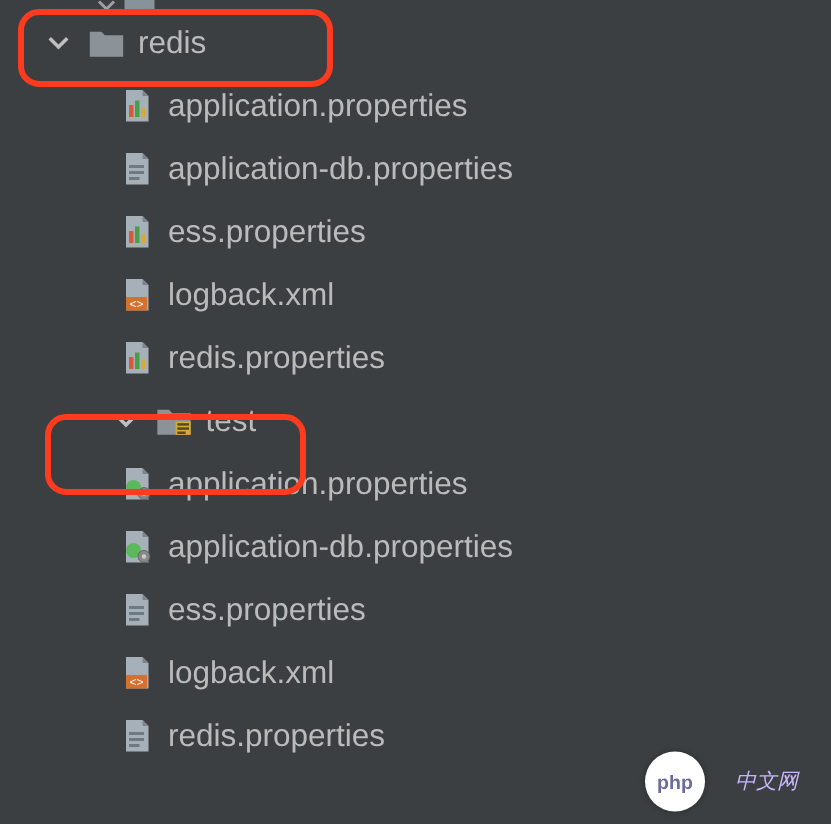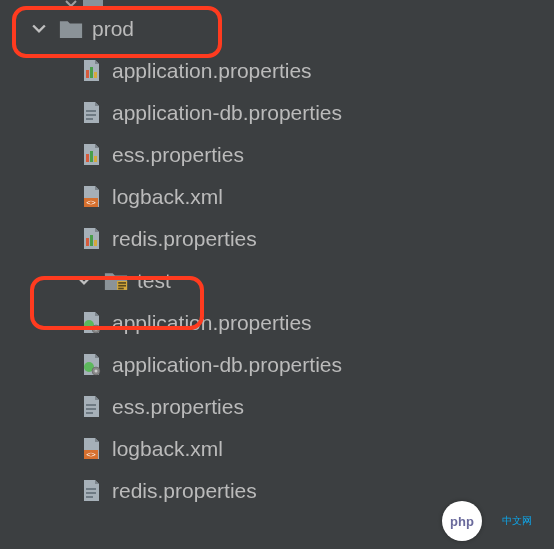--- a/index.html
+++ b/index.html
@@ -81,22 +81,23 @@
       background: #fff;
       display: flex;
       align-items: center;
       justify-content: center;
       font-weight: bold;
       font-size: 13px;
       color: #6a6a9c;
       box-shadow: 0 0 4px rgba(0,0,0,0.3);
     }
     .watermark .cn {
-      font-size: 10px;
-      color: #0ea5e9;
+      font-size: 14px;
+      color: #c4b5fd;
+      font-style: italic;
     }
   </style>
 </head>
 <body>
 
 <div class="tree">
 
   <div class="tree-row indent-1" style="height:8px; overflow:hidden;">
     <span class="arrow">
       <svg width="12" height="12" viewBox="0 0 12 12">
@@ -115,21 +116,21 @@
       <svg width="14" height="14" viewBox="0 0 12 12">
           <path d="M1 3 L6 8 L11 3" stroke="#c0c0c0" stroke-width="2" fill="none"></path>
         </svg>
     </span>
     <span style="width:10px;"></span>
     <span class="icon">
       <svg width="26" height="20" viewBox="0 0 22 18">
           <path d="M1 2 h7 l2 2 h11 v13 h-20 z" fill="#8b9398"></path>
         </svg>
     </span>
-    <span class="label">prod</span>
+    <span class="label">redis</span>
   </div>
 
   <div class="tree-row indent-2">
     <span class="icon">
       <svg width="20" height="22" viewBox="0 0 20 22">
           <path d="M3 0 h11 l4 4 v17 h-15 z" fill="#a6b0b8"></path>
           <path d="M14 0 v4 h4 z" fill="#7d858c"></path>
           <rect x="5" y="10" width="3" height="8" fill="#d65a3b"></rect>
           <rect x="9" y="7" width="3" height="11" fill="#4a9e4a"></rect>
           <rect x="13" y="12" width="3" height="6" fill="#d6a93b"></rect>

